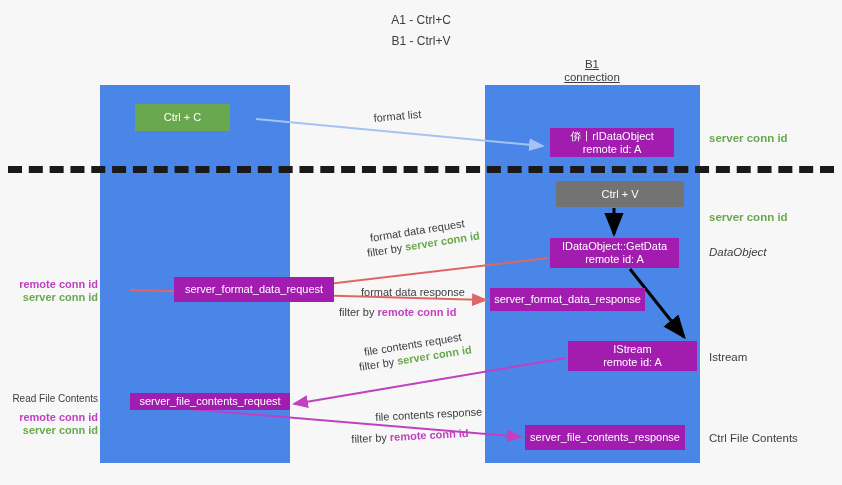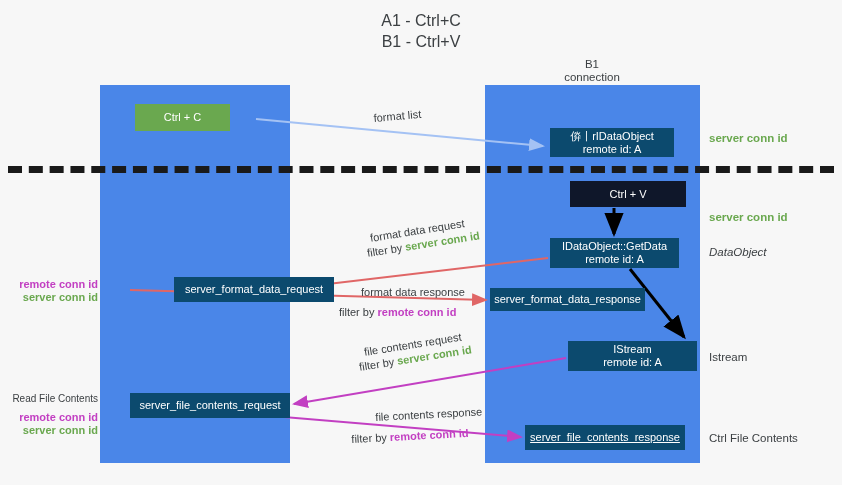--- a/index.html
+++ b/index.html
@@ -17,51 +17,51 @@
   .lane{position:absolute;background:#4a86e8;}
   #lane-a1{left:100px;top:85px;width:190px;height:378px;}
   #lane-b1{left:485px;top:85px;width:215px;height:378px;}
 
   .lane-header{
     position:absolute;text-align:center;
     font-size:11.5px;line-height:13px;color:#3c4043;
     white-space:pre-line;
   }
   #hdr-a1{left:130px;top:58px;width:130px;}
-  #hdr-b1{left:527px;top:58px;width:130px;}
+  #hdr-b1{left:527px;top:58px;width:130px;text-decoration:underline;}
 
   
   #title{
     position:absolute;left:0;top:10px;width:842px;
-    text-align:center;font-size:16px;line-height:21px;
+    text-align:center;font-size:12px;line-height:21px;
     color:#3c4043;white-space:pre-line;
   }
 
   
   .box{
     position:absolute;
     display:flex;align-items:center;justify-content:center;
     text-align:center;
     font-size:11px;line-height:13px;
     color:#ffffff;
     white-space:pre-line;
     box-sizing:border-box;
   }
   .box.green{background:#6aa84f;}
-  .box.orange{background:#0c4a6e;}
+  .box.orange{background:#a21caf;}
 
   #box-ctrlc{left:135px;top:104px;width:95px;height:27px;background:#6aa84f;}
-  #box-ctrlv{left:556px;top:181px;width:116px;height:26px;background:#0f172a;margin-left:14px;}
+  #box-ctrlv{left:556px;top:181px;width:128px;height:26px;background:#737373;}
   #box-dataobj{left:550px;top:128px;width:124px;height:29px;}
   #box-getdata{left:550px;top:238px;width:129px;height:30px;}
   #box-istream{left:568px;top:341px;width:129px;height:30px;}
   #box-fmt-req{left:130px;top:277px;width:160px;height:25px;margin-left:44px;}
   #box-fmt-res{left:490px;top:288px;width:155px;height:23px;}
-  #box-file-req{left:130px;top:393px;width:160px;height:25px;}
-  #box-file-res{left:525px;top:425px;width:160px;height:25px;text-decoration:underline;}
+  #box-file-req{left:130px;top:393px;width:160px;height:17px;}
+  #box-file-res{left:525px;top:425px;width:160px;height:25px;}
 
   
   .side-label{position:absolute;font-size:11.5px;line-height:14px;color:#3c4043;}
   .green-txt{color:#6aa84f;font-weight:bold;}
   .mag-txt{color:#c23fc2;font-weight:bold;}
 
   #lbl-server-1{left:709px;top:131px;}
   #lbl-server-2{left:709px;top:210px;}
   #lbl-dataobject{left:709px;top:245px;font-style:italic;}
   #lbl-istream{left:709px;top:350px;}

